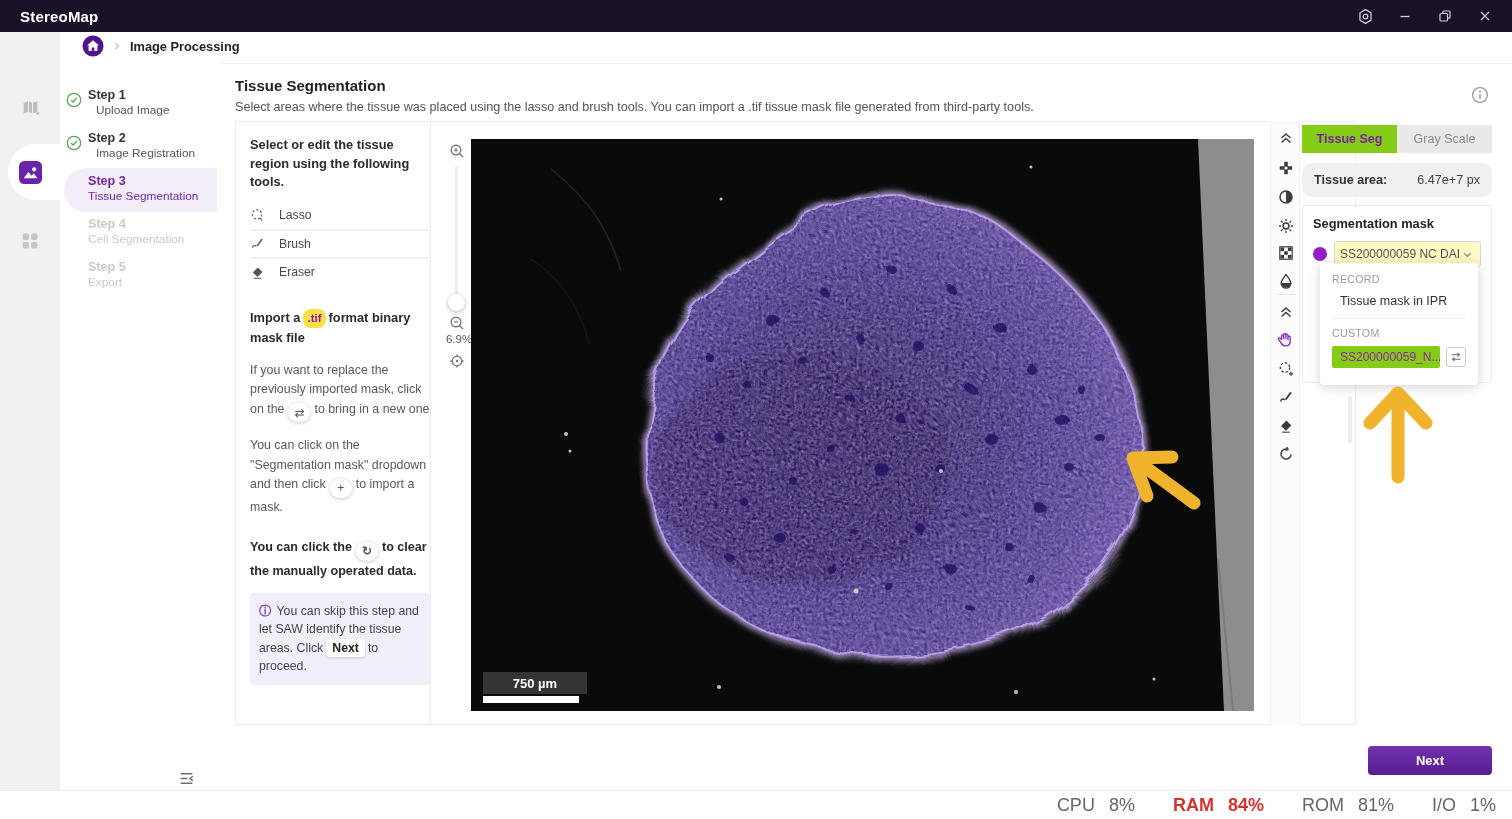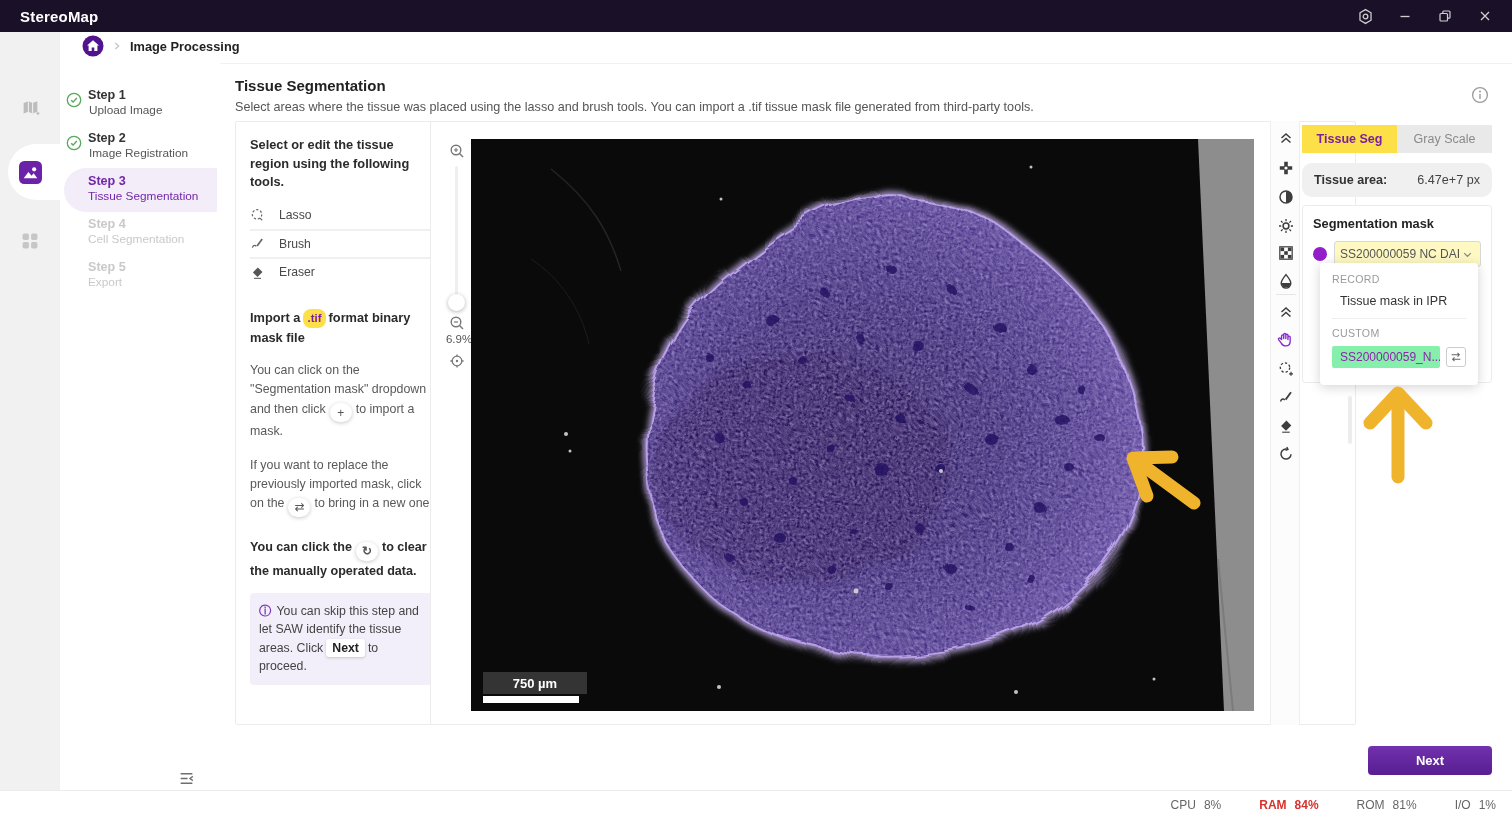--- a/index.html
+++ b/index.html
@@ -24,21 +24,21 @@
   .breadcrumb { position:absolute; left:82px; top:34px; height:24px; display:flex; align-items:center; gap:6px; }
   .crumb-label { font-size:12.8px; font-weight:bold; color:#222; }
 
   .hline { position:absolute; left:220px; top:63px; right:0; height:1px; background:#f1f1f1; }
 
   
   .step-pill { position:absolute; left:64px; top:168px; width:153px; height:44px;
                background:#f2edf9; border-radius:22px 0 0 22px; }
   .step-ic { position:absolute; left:66px; width:16px; height:16px; color:#57a85a; }
   .step-t1 { position:absolute; left:88px; font-size:12.6px; font-weight:bold; color:#333; }
-  .step-t2 { position:absolute; left:89px; font-size:11.8px; color:#555; }
+  .step-t2 { position:absolute; left:96px; font-size:11.8px; color:#555; }
   .step-active .step-t1, .step-active .step-t2 { color:#7226a8; position:absolute; left:88px; }
   .step-dis .step-t1, .step-dis .step-t2 { color:#c9c9c9; position:absolute; left:88px; }
   .collapse-btn { position:absolute; left:176px; top:768px; width:20px; height:20px; color:#6e6e6e;
                   display:flex; align-items:center; justify-content:center; }
 
   
   .main-title { position:absolute; left:235px; top:77px; font-size:15px; font-weight:bold; color:#222; }
   .main-sub { position:absolute; left:235px; top:100px; font-size:12.6px; color:#555; white-space:nowrap; }
   .info-ic { position:absolute; left:1471px; top:86px; width:18px; height:18px; color:#9a9a9a; }
 
@@ -78,53 +78,53 @@
   
   .rtoolbar { position:absolute; left:1270px; top:121px; width:30px; height:604px; background:#fcfcfc;
               border-left:1px solid #efefef; border-right:1px solid #efefef; }
   .rt-ic { position:absolute; left:6px; width:17px; height:17px; color:#3d3d3d;
            display:flex; align-items:center; justify-content:center; }
   .rt-div { position:absolute; left:5px; width:20px; height:1px; background:#e5e5e5; }
 
   
   .tabs { position:absolute; left:1302px; top:125px; width:190px; height:28px; display:flex; background:#e9e9e9; }
   .tab { flex:1; display:flex; align-items:center; justify-content:center; font-size:12.5px; }
-  .tab.active { background:#fde047; color:#7b1fa2; font-weight:bold; }
+  .tab.active { background:#84cc16; color:#7b1fa2; font-weight:bold; }
   .tab.inactive { background:#e9e9e9; color:#8a8a8a; }
   .area-box { position:absolute; left:1302px; top:163px; width:190px; height:34px; background:#f0f0f0;
               border-radius:10px; display:flex; align-items:center; justify-content:space-between; padding:0 12px; }
   .area-label { font-size:12.6px; font-weight:bold; color:#333; }
   .area-value { font-size:12.6px; color:#444; }
   .mask-card { position:absolute; left:1302px; top:205px; width:190px; height:178px; background:#fff;
                border:1px solid #ececec; border-radius:3px; padding:10px 10px; }
   .mask-h { font-size:12.8px; font-weight:bold; color:#222; }
   .mask-row { display:flex; align-items:center; gap:7px; margin-top:10px; }
   .swatch { width:14px; height:14px; border-radius:50%; background:#941ec9; flex:none; }
   .select { flex:1; height:26px; border:1px solid #d8d8d8; border-radius:3px; display:flex; align-items:center;
             padding:0 5px; background:#fef9c3; min-width:0; }
   .select-text { font-size:12px; color:#555; white-space:nowrap; overflow:hidden; flex:1; }
   .popup { position:absolute; left:1320px; top:263px; width:158px; height:122px; background:#fff;
            border-radius:4px; box-shadow:0 2px 12px rgba(0,0,0,.18); padding:10px 12px; }
   .grp { font-size:10.6px; color:#9a9a9a; letter-spacing:.3px; }
   .popup-item { font-size:12.5px; color:#333; margin-top:9px; padding-left:8px; }
   .popup-div { border-top:1px solid #eee; margin:10px 0 8px 0; }
   .custom-row { display:flex; align-items:center; gap:6px; margin-top:7px; }
-  .custom-pill { flex:1; background:#86efac; color:#8e24aa; font-size:12px; padding:4px 8px; border-radius:2px;
+  .custom-pill { flex:1; background:#84cc16; color:#8e24aa; font-size:12px; padding:4px 8px; border-radius:2px;
                  white-space:nowrap; overflow:hidden; min-width:0; }
   .swap-btn { width:20px; height:20px; border:1px solid #ccc; border-radius:3px; background:#fff; flex:none;
               display:flex; align-items:center; justify-content:center; color:#666; }
 
   
   .next-btn { position:absolute; left:1368px; top:746px; width:124px; height:29px; border-radius:4px;
               background:linear-gradient(180deg,#7231ae,#571e91); color:#fff; font-size:13px; font-weight:600;
               display:flex; align-items:center; justify-content:center; border:none; }
   .statusbar { position:absolute; left:0; top:790px; width:1512px; height:29px; background:#fff;
                border-top:1px solid #ececec; display:flex; align-items:center; justify-content:flex-end;
                padding-right:16px; gap:38px; }
-  .st-item { display:flex; align-items:center; gap:8px; font-size:12px; color:#666; }
+  .st-item { display:flex; align-items:center; gap:14px; font-size:18px; color:#666; }
   .st-item.alert { color:#d6322e; font-weight:bold; }
 
   .arrow2 { position:absolute; left:1360px; top:381px; }
   svg.ic { display:block; }
 </style>
 </head>
 <body>
 
 <svg width="0" height="0" style="position:absolute">
   <defs>
@@ -384,24 +384,24 @@
               <use href="#s-eraser"></use>
             </svg>
           </span>
         <span class="tool-label">Eraser</span>
       </div>
     </div>
     <div class="import-h">
       <span>Import a</span><span class="tif-badge">.tif</span><span>format binary mask file</span>
     </div>
     <div class="tools-p">
+      <span>If you want to replace the previously imported mask, click on the</span><span class="round-badge">⇄</span><span>to bring in a new one.</span>
+    </div>
+    <div class="tools-p">
       <span>You can click on the "Segmentation mask" dropdown and then click</span><span class="round-badge">+</span><span>to import a mask.</span>
-    </div>
-    <div class="tools-p">
-      <span>If you want to replace the previously imported mask, click on the</span><span class="round-badge">⇄</span><span>to bring in a new one.</span>
     </div>
     <div class="clear-p">
       <span>You can click the</span><span class="round-badge">↻</span><span>to clear the manually operated data.</span>
     </div>
     <div class="tip-box">
       <span class="tip-i">ⓘ</span>
       <span>You can skip this step and let SAW identify the tissue areas. Click</span><span class="next-badge">Next</span><span>to proceed.</span>
     </div>
     <div class="vthumb" style="right:1px; top:287px; height:46px;"></div>
   </div>

